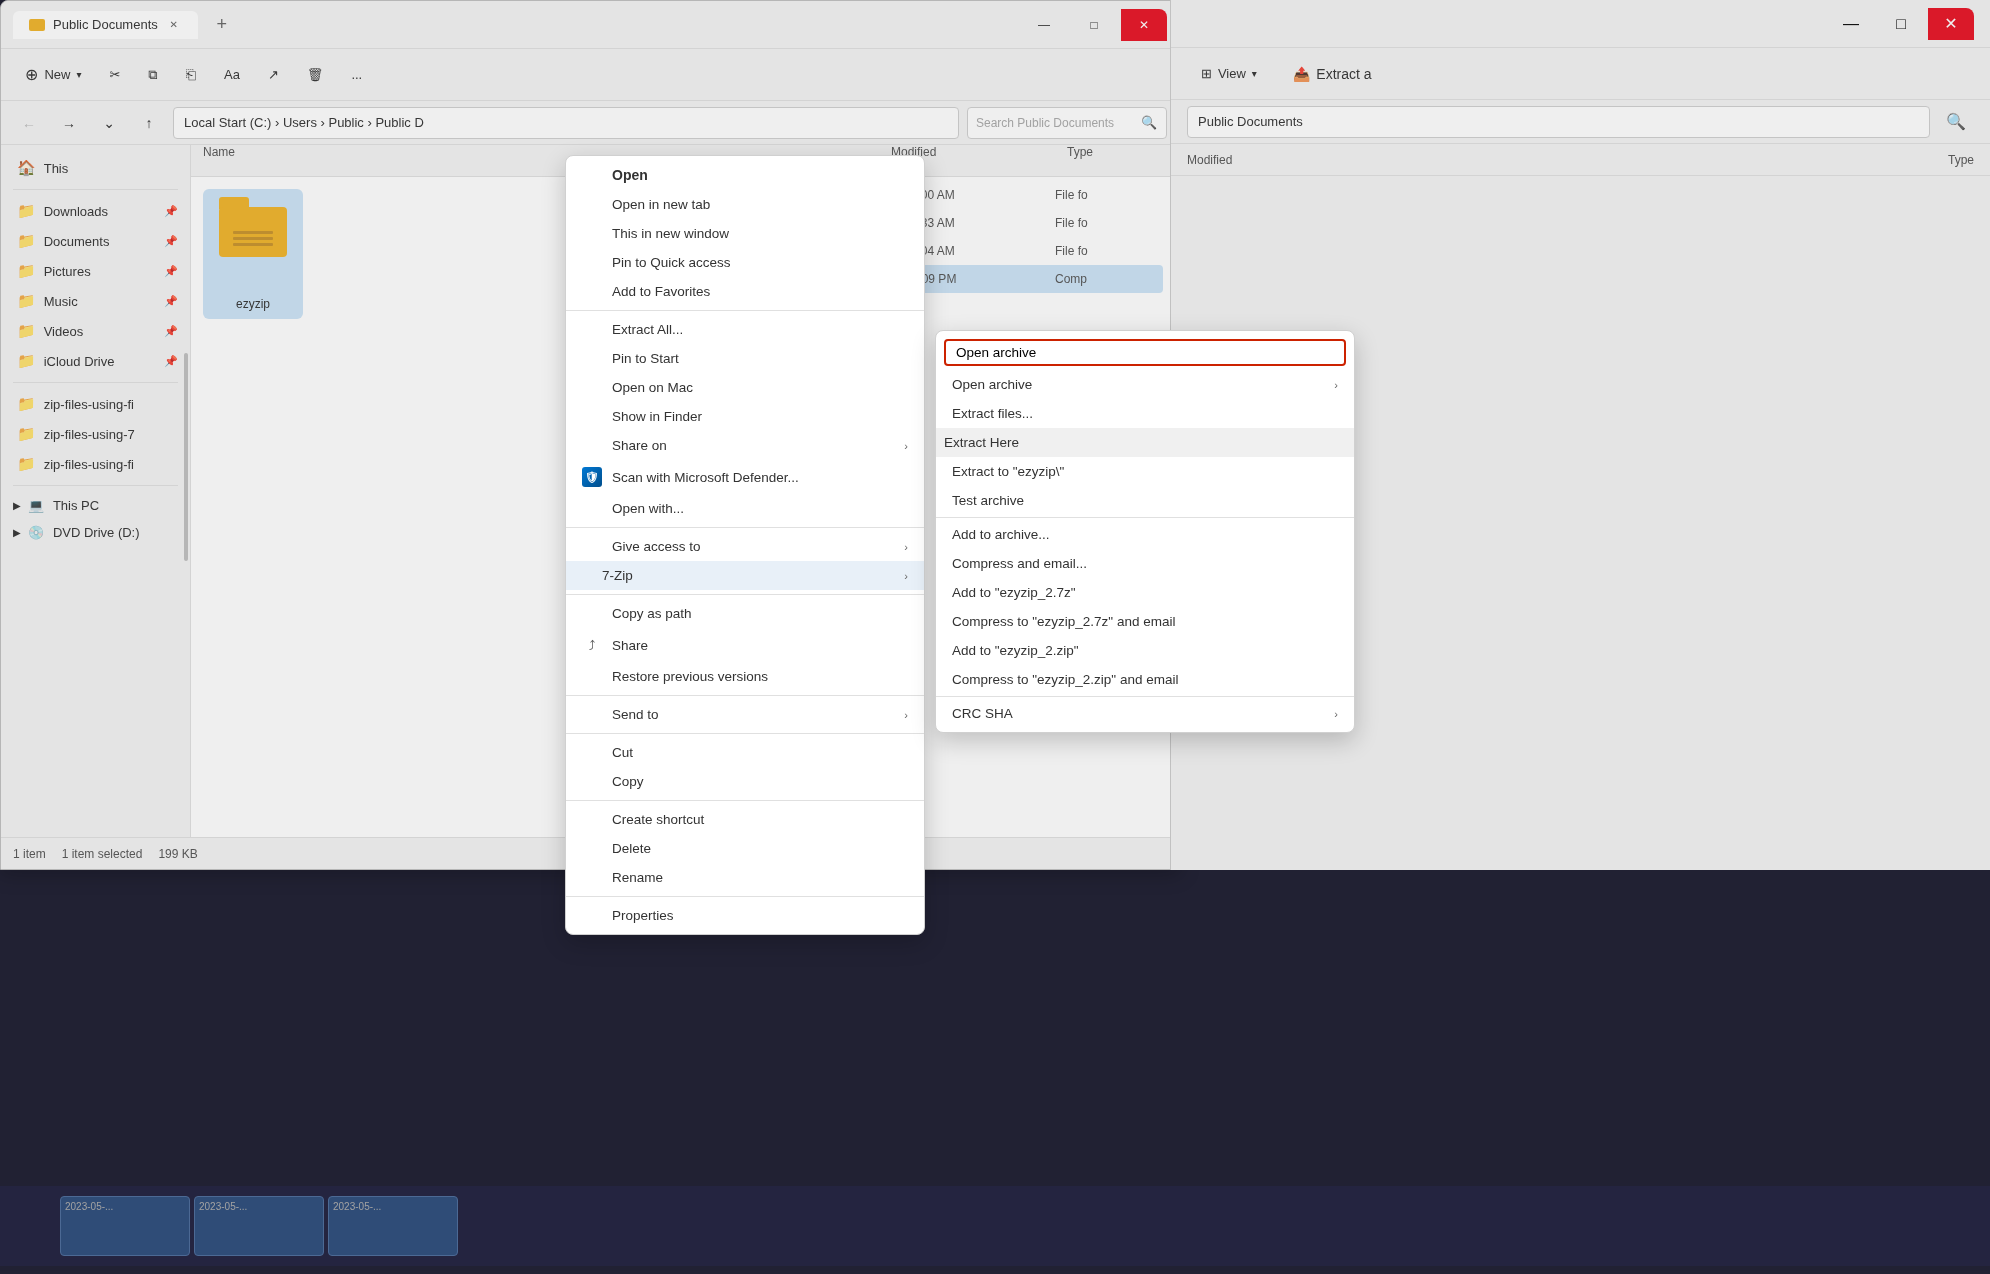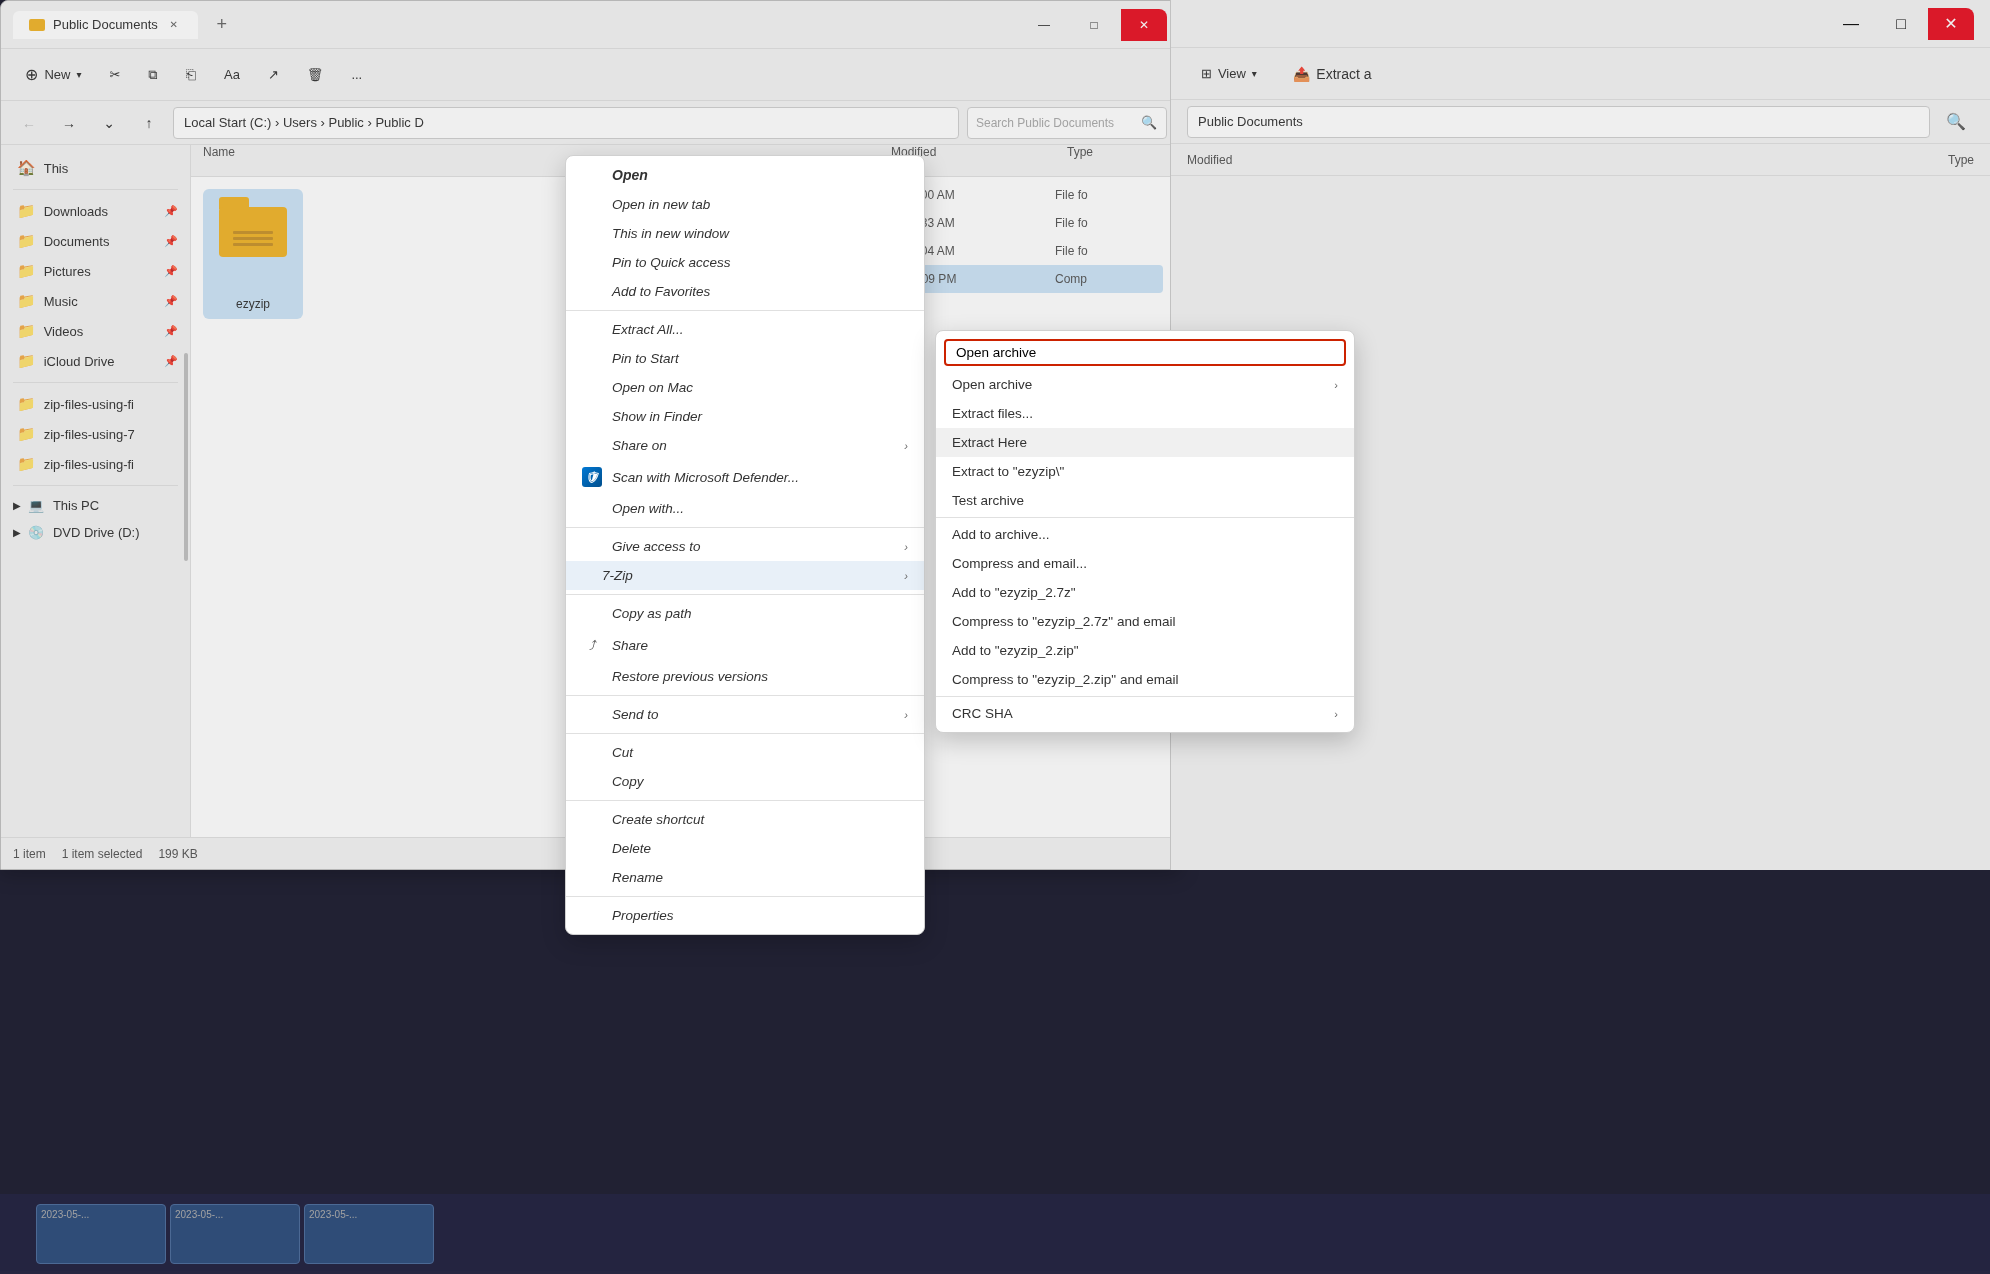--- a/index.html
+++ b/index.html
@@ -296,28 +296,28 @@
       align-items: center;
       padding: 0 12px;
       font-size: 12px;
       color: #555;
       gap: 16px;
     }
 
     
     .taskbar-area {
       position: absolute;
-      bottom: 0;
+      bottom: 8px;
       left: 0;
       right: 0;
       height: 80px;
       background: rgba(32, 32, 64, 0.85);
       display: flex;
       align-items: center;
-      padding: 0 36px;
+      padding: 0 60px;
       gap: 4px;
     }
     .thumb {
       width: 130px;
       height: 60px;
       background: #2a4a7a;
       border-radius: 4px;
       border: 1px solid #4a6a9a;
     }
 
@@ -327,21 +327,20 @@
       top: 155px;
       left: 565px;
       width: 360px;
       background: white;
       border: 1px solid #d0d0d0;
       border-radius: 8px;
       box-shadow: 0 8px 24px rgba(0,0,0,0.2);
       padding: 4px 0;
       z-index: 1000;
       font-size: 13.5px;
-      font-style: italic;
     }
     .ctx-item {
       display: flex;
       align-items: center;
       padding: 7px 16px;
       cursor: pointer;
       color: #333;
       gap: 10px;
       position: relative;
     }
@@ -435,20 +434,21 @@
       border-radius: 6px;
       font-size: 14px;
       font-weight: 500;
       color: #333;
       cursor: pointer;
     }
 
     
     .extract-here-row {
       background: #f0f0f0;
+      padding-left: 8px;
     }
 
     
     .table-rows {
       padding: 4px 16px;
     }
     .table-row {
       display: flex;
       align-items: center;
       padding: 6px 8px;

